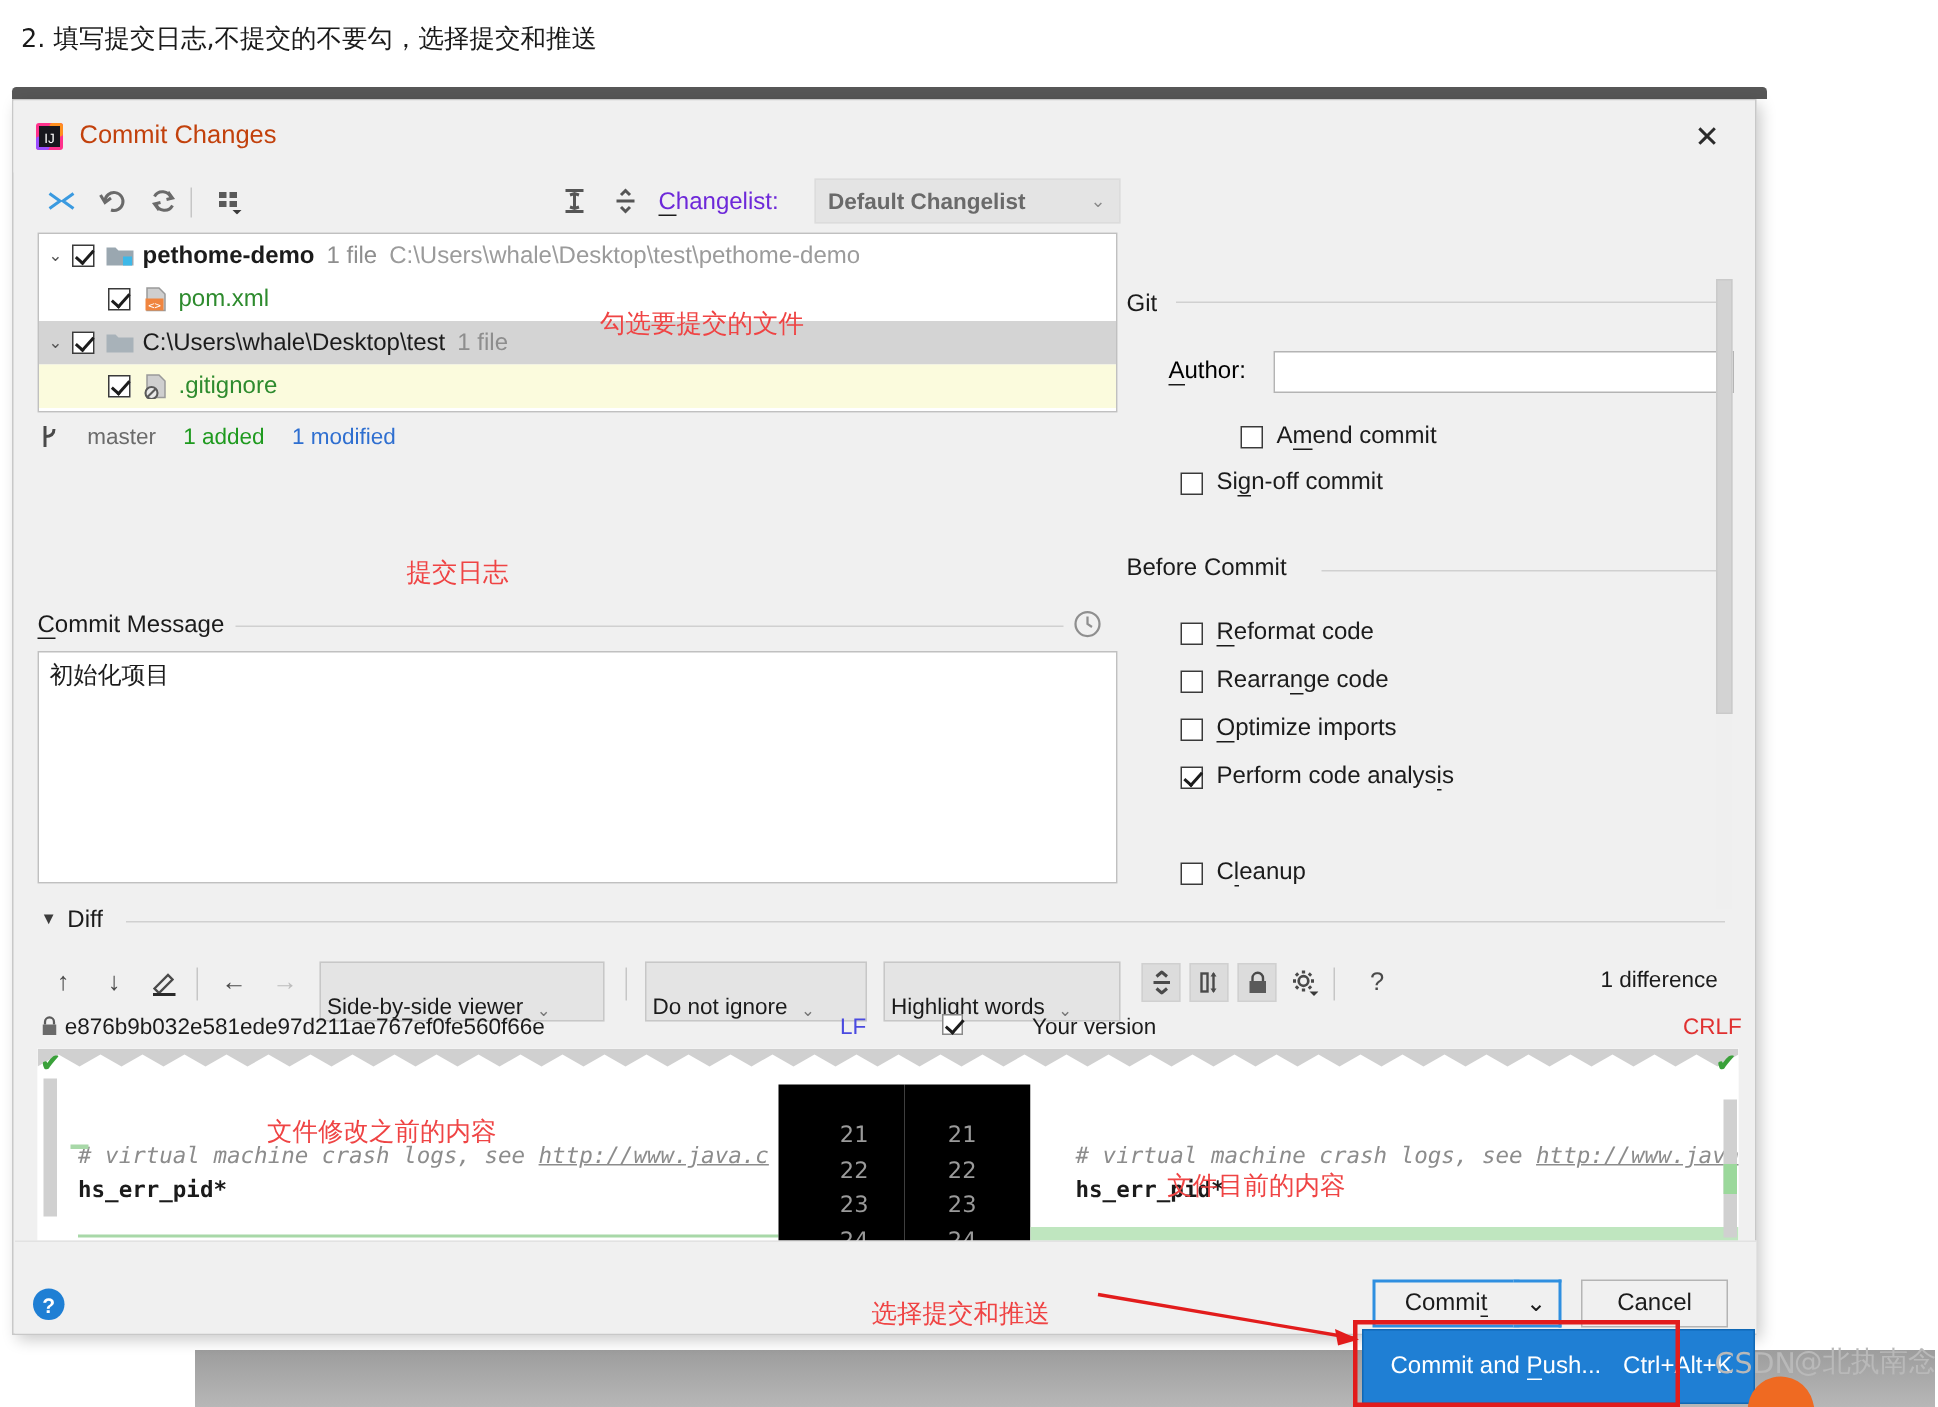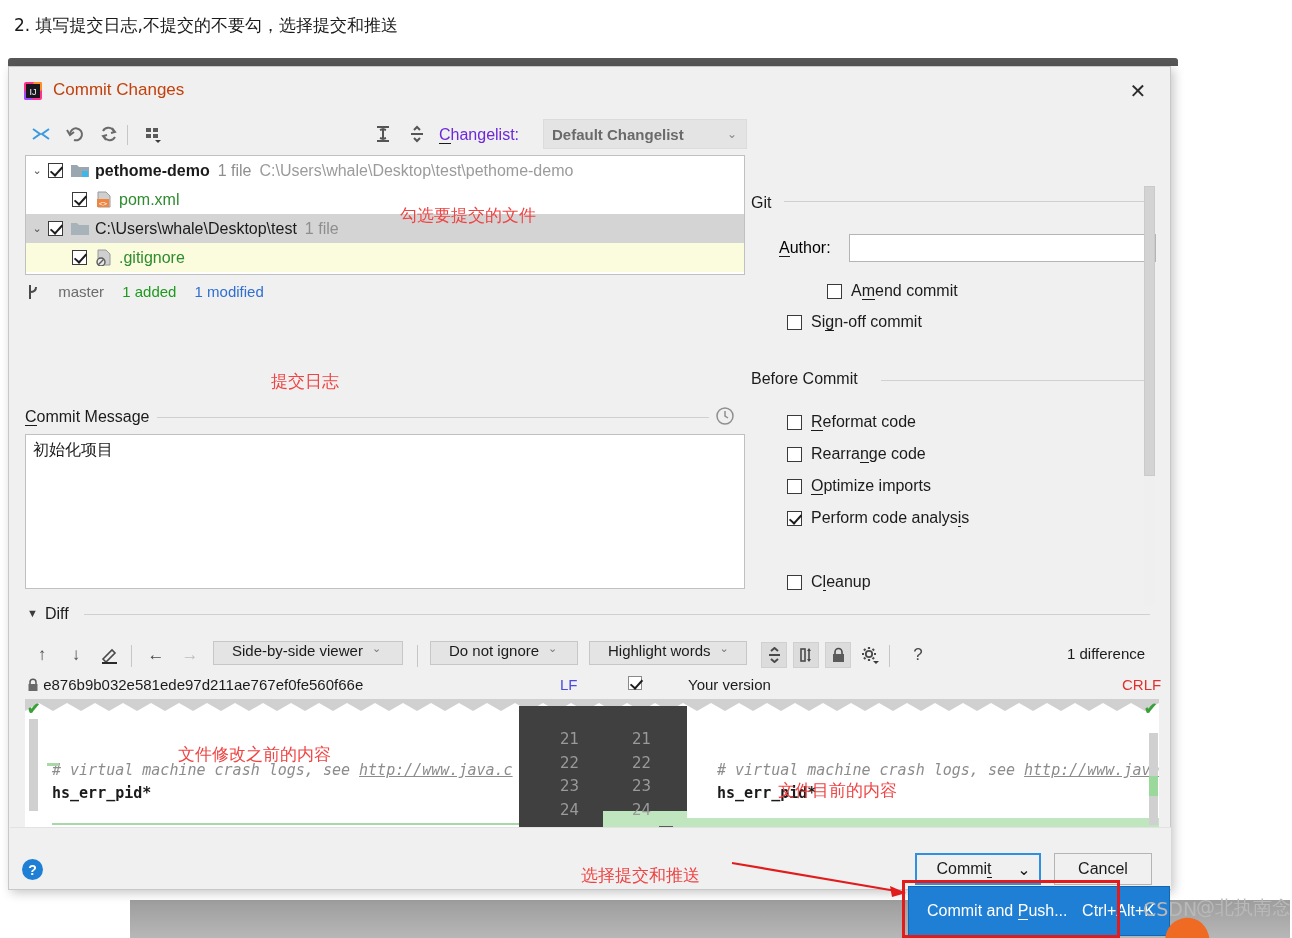--- a/index.html
+++ b/index.html
@@ -167,43 +167,43 @@
   .diff-hdr { position: absolute; left: 18px; top: 538px; font-size: 16px; color: #1b1b1b; }
   .diff-tri { display:inline-block; margin-right: 7px; color:#3c3c3c; font-size: 11px; vertical-align: 2px;}
   .dico {
     position: absolute; top: 575px; width: 26px; height: 26px;
     display: flex; align-items: center; justify-content: center;
     color: #4a4a4a; font-size: 17px; cursor: pointer;
   }
   .dico.dim { color: #bdbdbd; }
   .dico.boxed { background: #dcdcdc; border: 1px solid #d0d0d0; }
   .dcombo {
-    position: absolute; top: 574px; height: 24px;
+    position: absolute; top: 574px; height: 40px;
     background: #e4e4e4; border: 1px solid #c7c7c7;
-    display: flex; align-items: flex-start; padding: 0 18px;
+    display: flex; align-items: flex-end; padding: 0 4px;
     font-size: 15px; color: #1b1b1b; cursor: pointer; white-space: nowrap;
   }
   .dcombo .chev { margin-left: 9px; color: #777; font-size: 11px; }
   .diffcount { position: absolute; left: 1058px; top: 578px; font-size: 15px; color: #1b1b1b; }
   .rev-row { position: absolute; top: 609px; font-size: 15px; }
   .rev-left { left: 18px; color: #1b1b1b; }
   .rev-lf { left: 551px; color: #4a4ae0; }
   .rev-cb { left: 619px; }
   .rev-your { left: 679px; color: #1b1b1b; }
   .rev-crlf { left: 1113px; color: #e03030; }
 
   
   .diffwrap {
     position: absolute; left: 16px; top: 632px; width: 1134px; height: 188px;
     background: #ffffff; border-top: none; overflow: hidden;
   }
   .zigzag { position: absolute; left: 0; top: 0; width: 1134px; height: 14px; }
   .pane { position: absolute; top: 14px; height: 174px; background: #ffffff; }
   .pane-l { left: 0; width: 486px; }
-  .gutter { position: absolute; top: 7px; width: 84px; height: 174px; background: #404040; }
+  .gutter { position: absolute; top: 24px; width: 84px; height: 174px; background: #000000; }
   .gut-l { left: 494px; }
   .gut-r { left: 578px; }
   .pane-r { left: 662px; width: 472px; }
   .codeline {
     position: absolute; font-family: "DejaVu Sans Mono", "Liberation Mono", monospace;
     font-size: 15px; white-space: nowrap;
   }
   .cm { color: #8c8c8c; font-style: italic; }
   .lnk { color: #8c8c8c; font-style: italic; text-decoration: underline; }
   .cd { color: #1b1b1b; font-weight: bold; }

